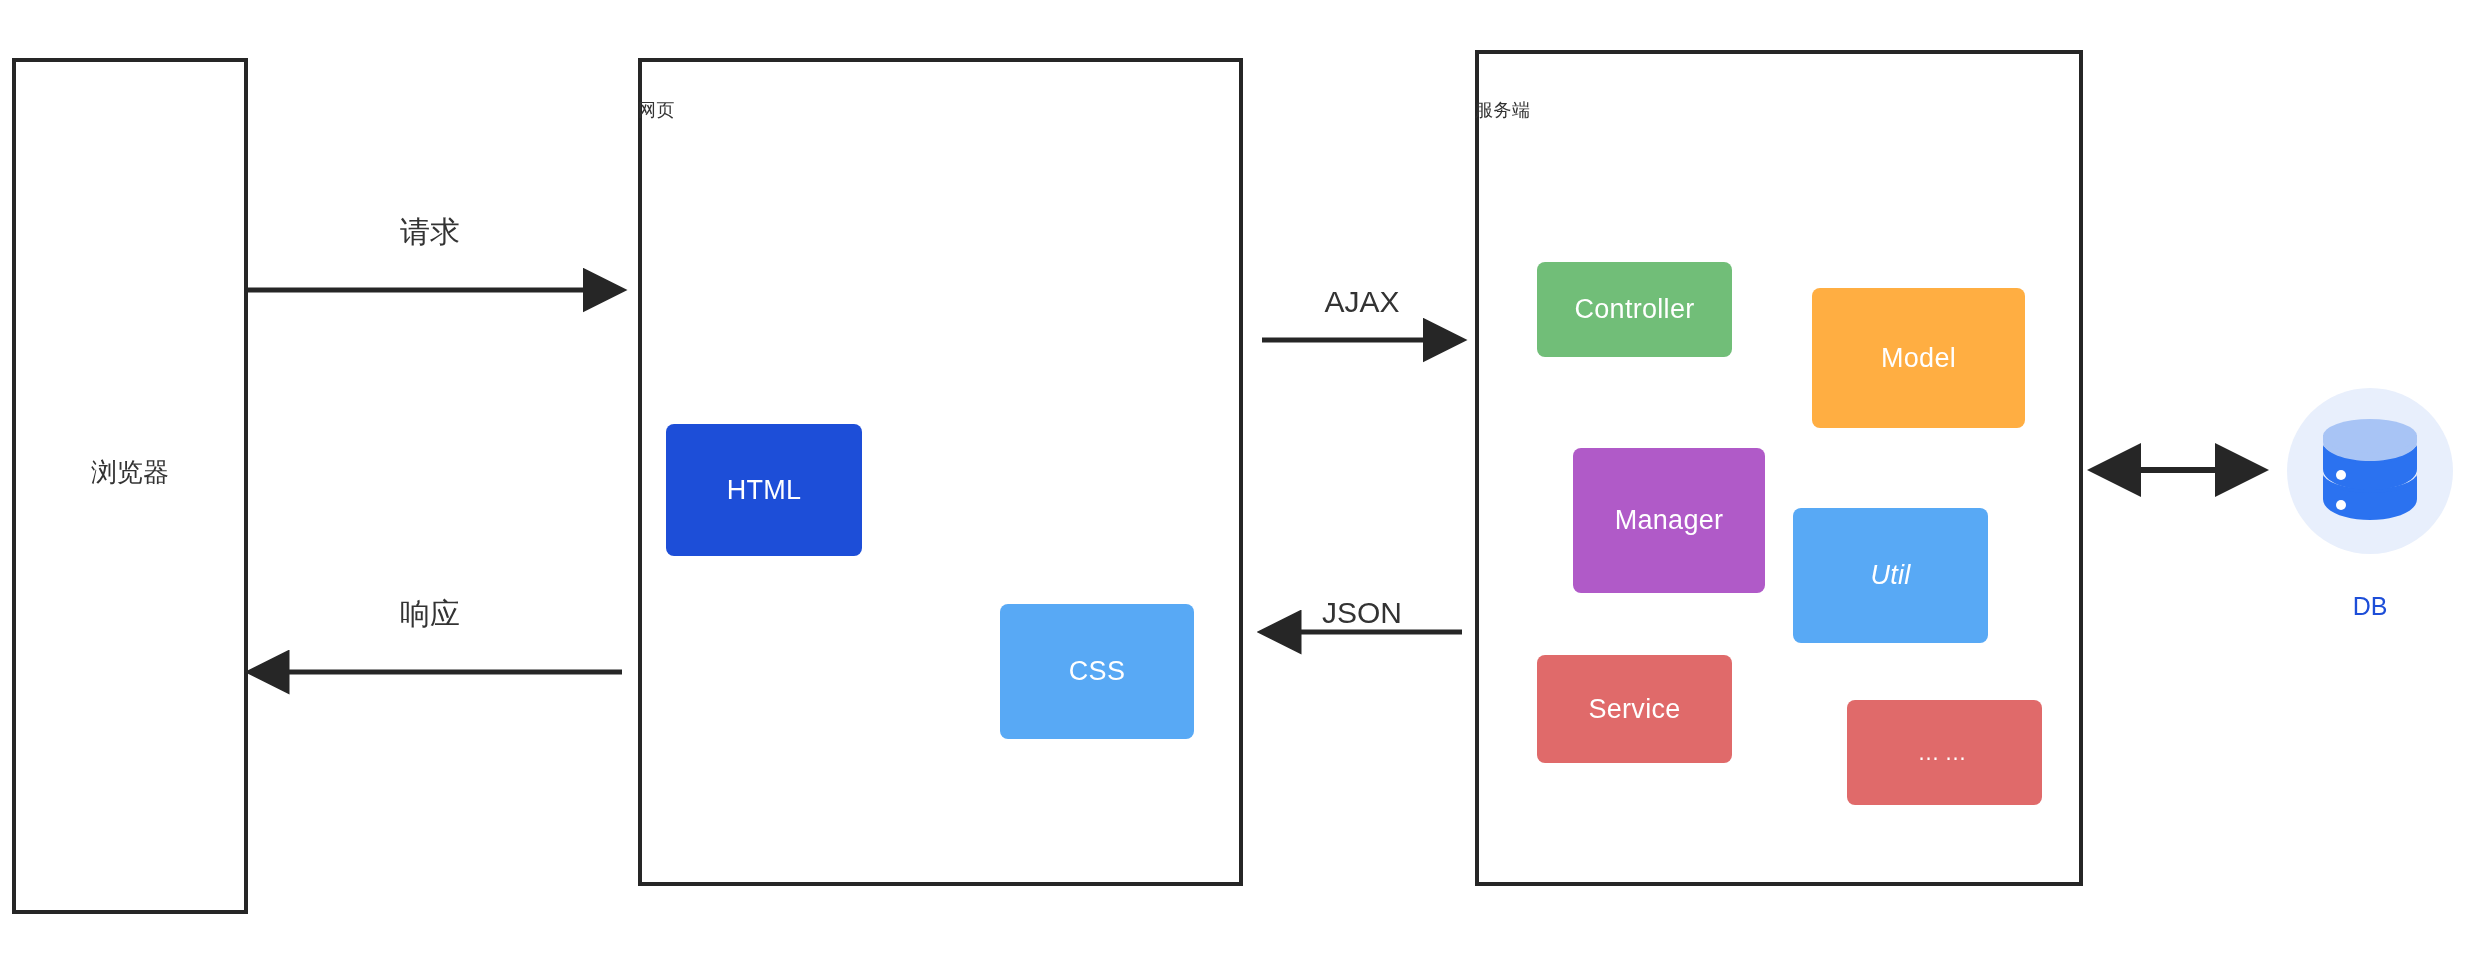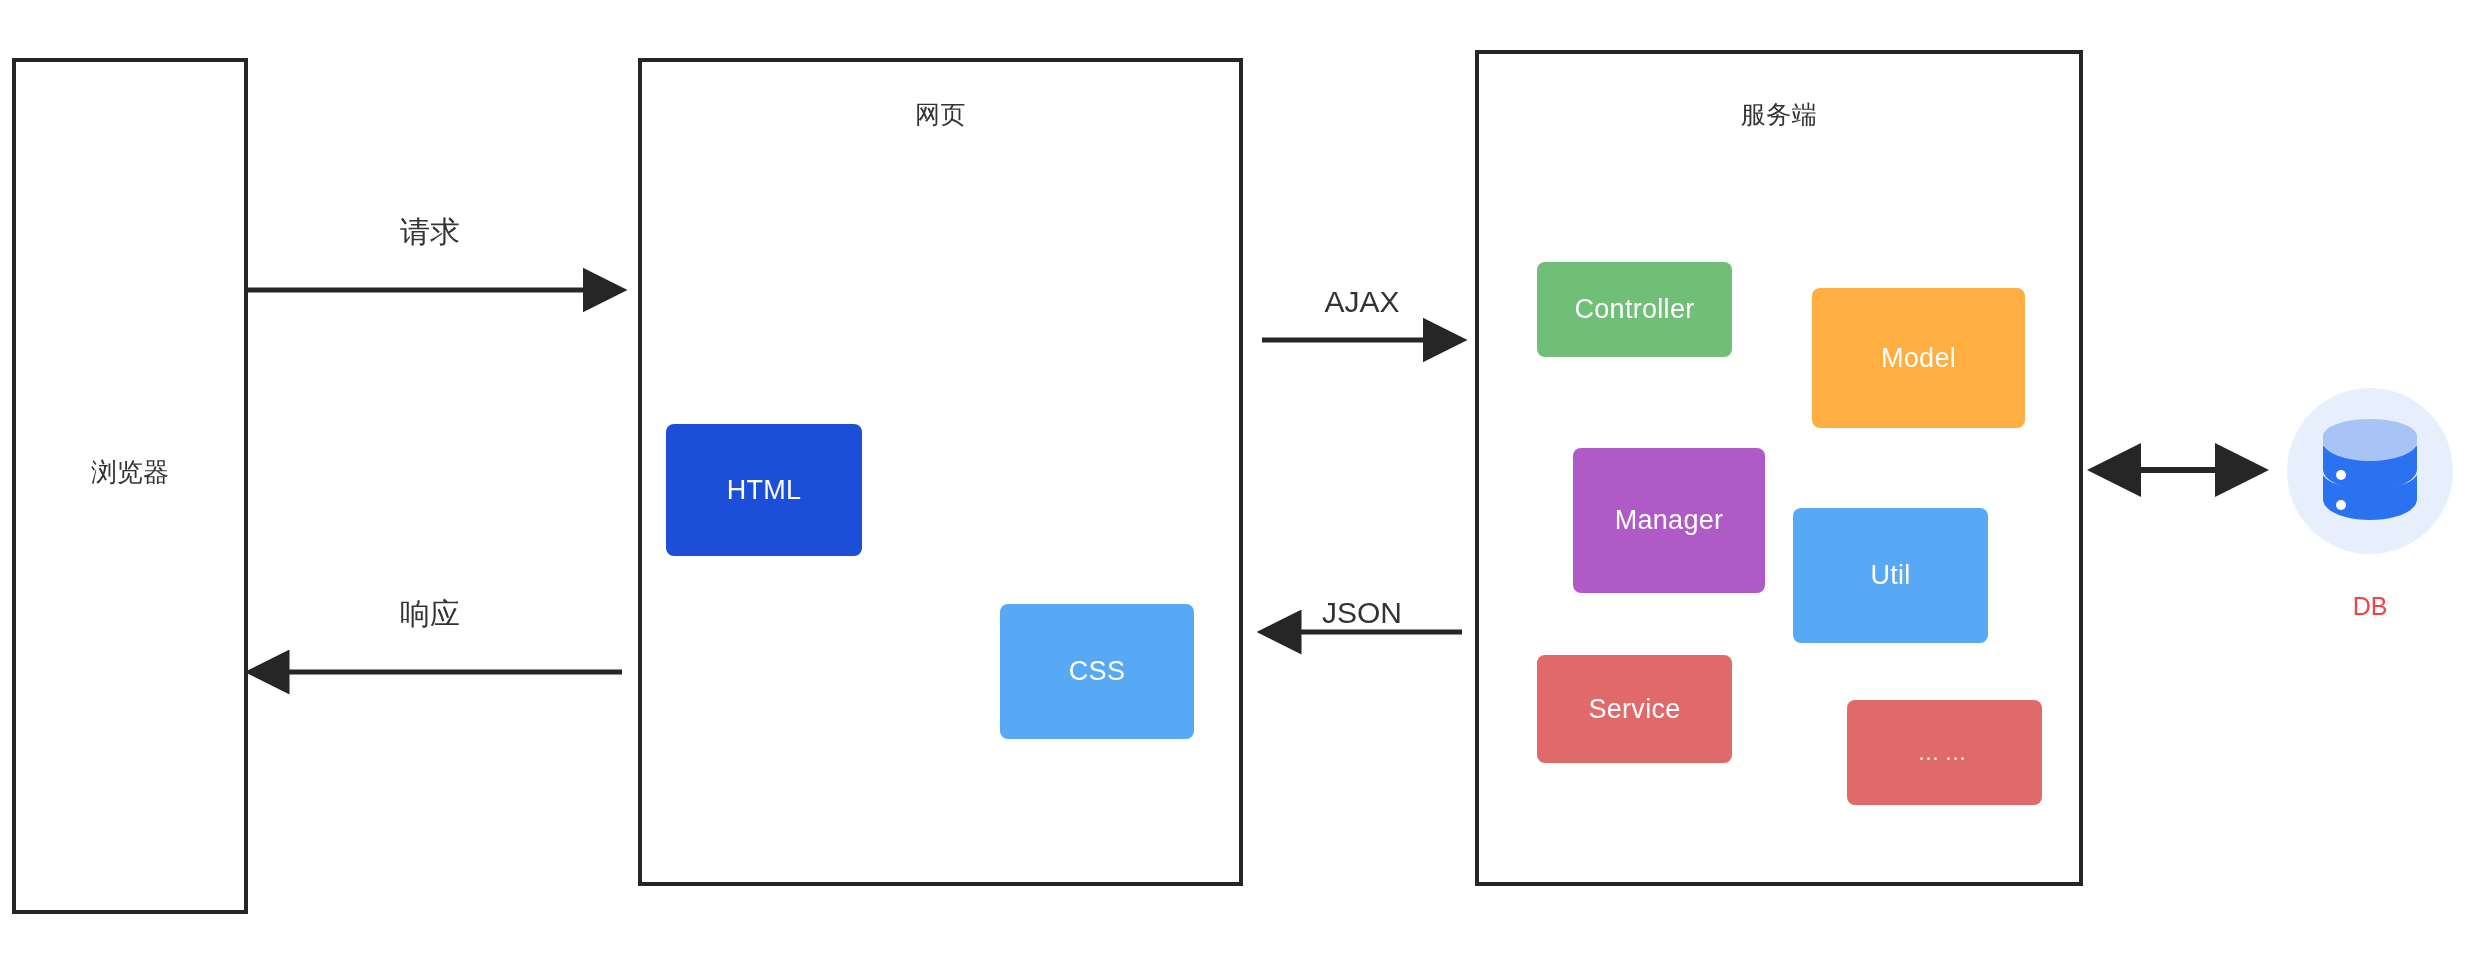--- a/index.html
+++ b/index.html
@@ -28,22 +28,21 @@
   
   .container-box {
     position: absolute;
     border: 4px solid #262626;
     background: #ffffff;
     box-sizing: border-box;
   }
   .container-title {
     position: absolute;
     width: 100%;
-    text-align: center;
-    font-size: 25px;
+    font-size: 18px;
     color: #333333;
     letter-spacing: 0.5px;
   }
   .browser-label {
     position: absolute;
     width: 100%;
     text-align: center;
     font-size: 26px;
     color: #333333;
   }
@@ -77,21 +76,21 @@
     border-radius: 50%;
     background: #e8effc;
   }
   .db-icon {
     position: absolute;
   }
   .db-label {
     position: absolute;
     text-align: center;
     font-size: 25px;
-    color: #ef4444;
+    color: #1d4ed8;
     width: 100%;
   }
 </style>
 </head>
 <body>
 
 <div id="canvas">
 
   <svg class="layer" viewBox="0 0 2472 964">
     <defs>
@@ -162,21 +161,21 @@
   </div>
 
   <div class="node" style="left:1812px; top:288px; width:213px; height:140px; background:#FFAE42;">
     <span>Model</span>
   </div>
 
   <div class="node" style="left:1573px; top:448px; width:192px; height:145px; background:#B05AC8;">
     <span>Manager</span>
   </div>
 
-  <div class="node" style="left:1793px; top:508px; width:195px; height:135px; background:#58A9F5;">
+  <div class="node" style="left:1793px; top:508px; width:195px; height:135px; background:#58A9F5;font-style:italic;">
     <span>Util</span>
   </div>
 
   <div class="node" style="left:1537px; top:655px; width:195px; height:108px; background:#E06A6A;">
     <span>Service</span>
   </div>
 
   <div class="node small-text" style="left:1847px; top:700px; width:195px; height:105px; background:#E06A6A;">
     <span>……</span>
   </div>

